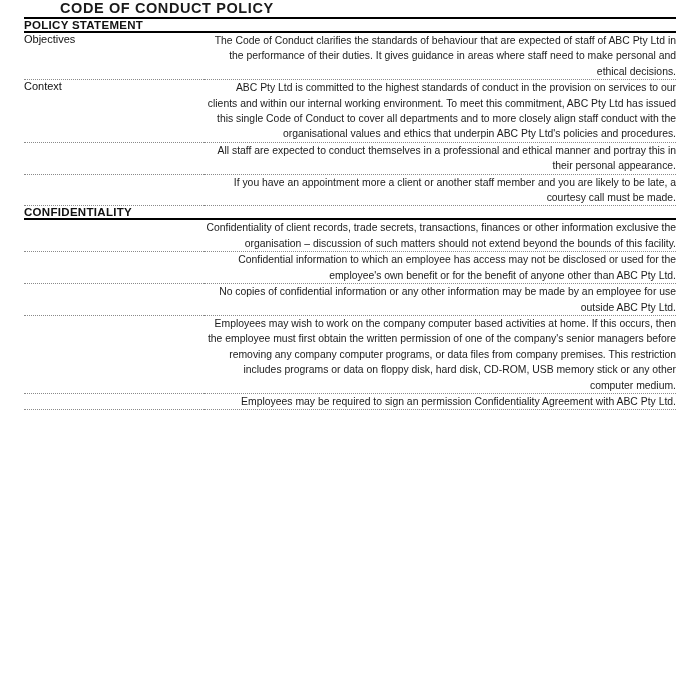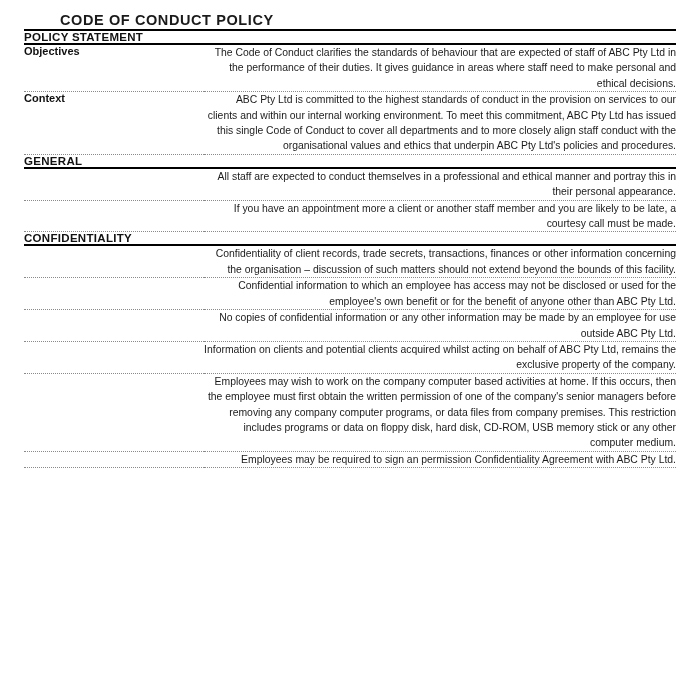--- a/index.html
+++ b/index.html
@@ -12,21 +12,21 @@
     height: 700px;
     font-family: "Liberation Sans", sans-serif;
     color: #000000;
     overflow: hidden;
   }
   .page {
     width: 700px;
     height: 700px;
     position: relative;
     box-sizing: border-box;
-    padding: 12px 24px;
+    padding: 0 24px;
   }
   .doc-title {
     font-size: 14.5px;
     font-weight: bold;
     letter-spacing: 0.6px;
     color: #1a1a1a;
     padding: 0 0 3px 36px;
     height: 12px;
     overflow: hidden;
   }
@@ -65,21 +65,21 @@
 
   .item-row td {
     border-bottom: 1px dotted #8a8a8a;
     padding: 9px 0 10px 0;
   }
   .item-row.last td {
     border-bottom: 1px dotted #8a8a8a;
   }
   .item-label {
     font-size: 11px;
-    font-weight: bold;
+    font-weight: normal;
     color: #111;
     padding-left: 14px;
     padding-right: 8px;
   }
   .item-text {
     font-size: 10.4px;
     line-height: 15.4px;
     color: #1b1b1b;
     padding-right: 16px;
     text-align: right;
@@ -108,50 +108,43 @@
     </tr>
     <tr class="item-row">
       <td class="item-label">Objectives</td>
       <td class="item-text">The Code of Conduct clarifies the standards of behaviour that are expected of staff of ABC Pty Ltd in the performance of their duties.  It gives guidance in areas where staff need to make personal and ethical decisions.</td>
     </tr>
     <tr class="item-row">
       <td class="item-label">Context</td>
       <td class="item-text">ABC Pty Ltd is committed to the highest standards of conduct in the provision on services to our clients and within our internal working environment.  To meet this commitment, ABC Pty Ltd has issued this single Code of Conduct to cover all departments and to more closely align staff conduct with the organisational values and ethics that underpin ABC Pty Ltd's policies and procedures.</td>
     </tr>
 
-    <tr class="section-row">
-      <td colspan="2" class="section-title">GENERAL</td>
-    </tr>
     <tr class="item-row">
       <td class="item-label cell-empty"></td>
       <td class="item-text">All staff are expected to conduct themselves in a professional and ethical manner and portray this in their personal appearance.</td>
     </tr>
     <tr class="item-row">
       <td class="item-label cell-empty"></td>
       <td class="item-text">If you have an appointment more a client or another staff member and you are likely to be late, a courtesy call must be made.</td>
     </tr>
 
     <tr class="section-row">
       <td colspan="2" class="section-title">CONFIDENTIALITY</td>
     </tr>
     <tr class="item-row">
       <td class="item-label cell-empty"></td>
-      <td class="item-text">Confidentiality of client records, trade secrets, transactions, finances or other information concerning the organisation – discussion of such matters should not extend beyond the bounds of this facility.</td>
+      <td class="item-text">Confidentiality of client records, trade secrets, transactions, finances or other information exclusive the organisation – discussion of such matters should not extend beyond the bounds of this facility.</td>
     </tr>
     <tr class="item-row">
       <td class="item-label cell-empty"></td>
       <td class="item-text">Confidential information to which an employee has access may not be disclosed or used for the employee's own benefit or for the benefit of anyone other than ABC Pty Ltd.</td>
     </tr>
     <tr class="item-row">
       <td class="item-label cell-empty"></td>
       <td class="item-text">No copies of confidential information or any other information may be made by an employee for use outside ABC Pty Ltd.</td>
-    </tr>
-    <tr class="item-row">
-      <td class="item-label cell-empty"></td>
-      <td class="item-text">Information on clients and potential clients acquired whilst acting on behalf of ABC Pty Ltd, remains the exclusive property of the company.</td>
     </tr>
     <tr class="item-row">
       <td class="item-label cell-empty"></td>
       <td class="item-text">Employees may wish to work on the company computer based activities at home.  If this occurs, then the employee must first obtain the written permission of one of the company's senior managers before removing any company computer programs, or data files from company premises.  This restriction includes programs or data on floppy disk, hard disk, CD-ROM, USB memory stick or any other computer medium.</td>
     </tr>
     <tr class="item-row last">
       <td class="item-label cell-empty"></td>
       <td class="item-text">Employees may be required to sign an permission Confidentiality Agreement with ABC Pty Ltd.</td>
     </tr>
   </tbody>

